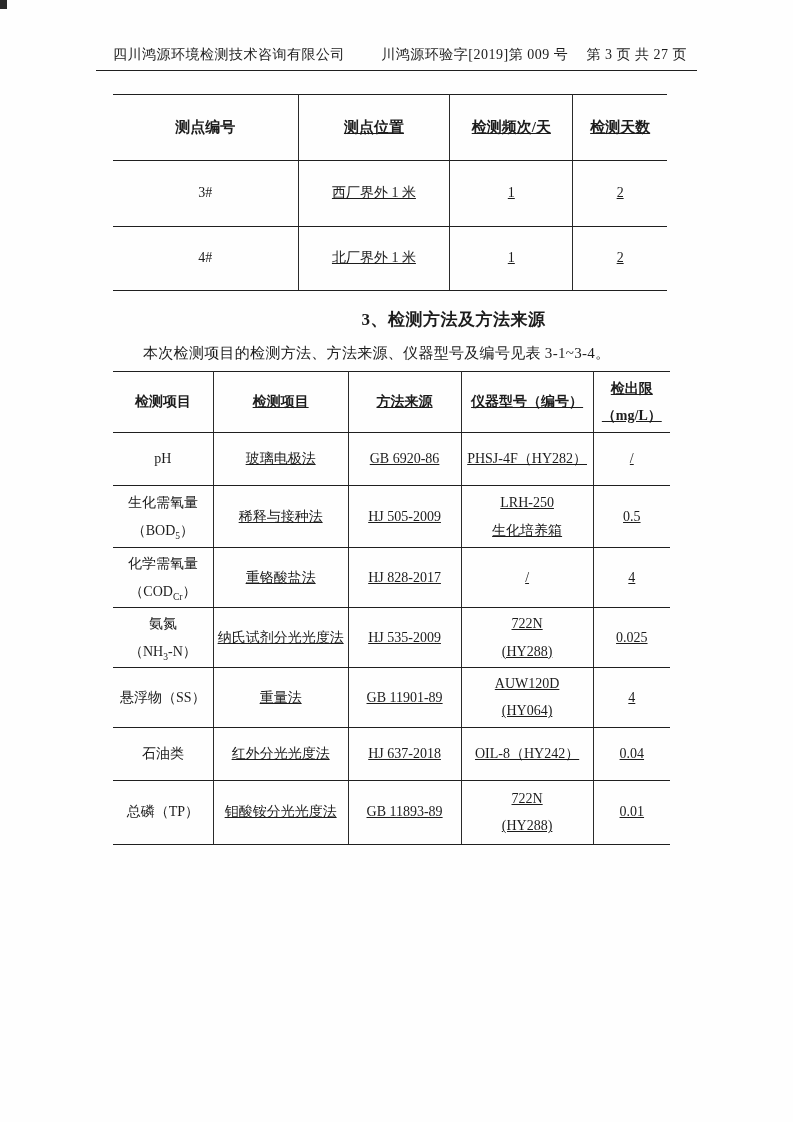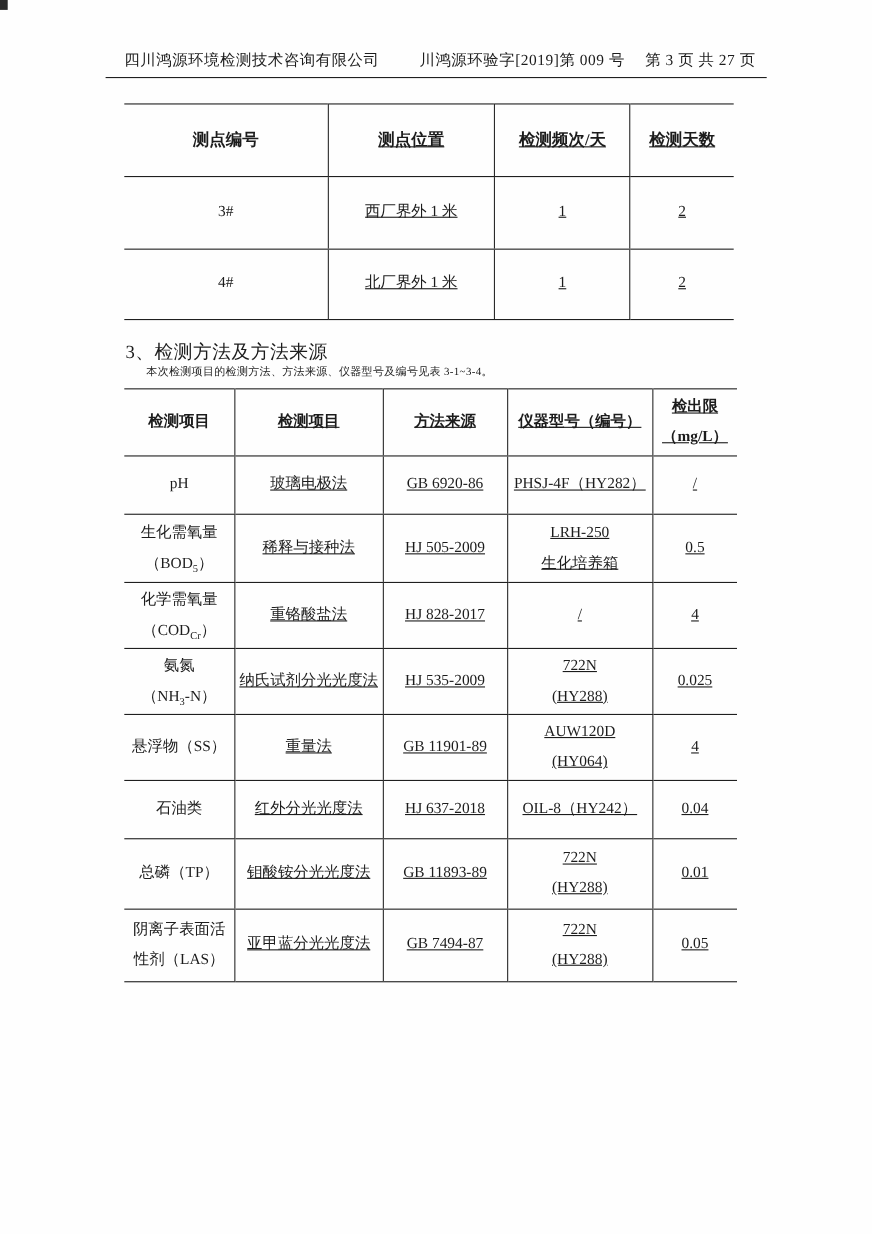--- a/index.html
+++ b/index.html
@@ -31,26 +31,26 @@
   .doc-table th{font-weight:bold;font-size:15px;}
   .doc-table th+th,.doc-table td+td{border-left:1px solid #2a2a2a;text-decoration:underline;}
   #points-table{margin:23px 0 0 113px;width:554px;}
   #method-table{margin:8px 0 0 113px;width:557px;}
   #method-table th{font-size:14px;}
   #method-table td div,#method-table th div{line-height:1.95;}
   #points-table td div{line-height:1.6;}
   sub{font-size:9.5px;line-height:0;}
   .section-heading{
     margin:17px 0 0 114px;
-    font-size:17px;font-weight:normal;letter-spacing:0.5px;
+    font-size:17px;font-weight:bold;letter-spacing:0.5px;text-align:center;
   }
   .section-intro{
-    margin:0 96px 0 113px;
+    margin:13px 96px 0 113px;
     text-indent:2em;
-    font-size:10px;letter-spacing:0.3px;
+    font-size:15px;letter-spacing:0.3px;
   }
   .table-title{
     width:557px;margin:13px 0 7px 113px;
     text-align:center;font-weight:bold;font-size:16.5px;letter-spacing:0.3px;
   }
 </style>
 </head>
 <body>
 
 <div class="page">
@@ -268,34 +268,15 @@
             <div>GB 11893-89</div>
           </td>
           <td>
             <div>722N</div>
             <div>(HY288)</div>
           </td>
           <td>
             <div>0.01</div>
           </td>
         </tr>
-        <tr style="height: 66px;">
-          <td>
-            <div>阴离子表面活</div>
-            <div>性剂（LAS）</div>
-          </td>
-          <td>
-            <div>亚甲蓝分光光度法</div>
-          </td>
-          <td>
-            <div>GB 7494-87</div>
-          </td>
-          <td>
-            <div>722N</div>
-            <div>(HY288)</div>
-          </td>
-          <td>
-            <div>0.05</div>
-          </td>
-        </tr>
       </tbody>
   </table>
 </div>
 
 </body></html>

